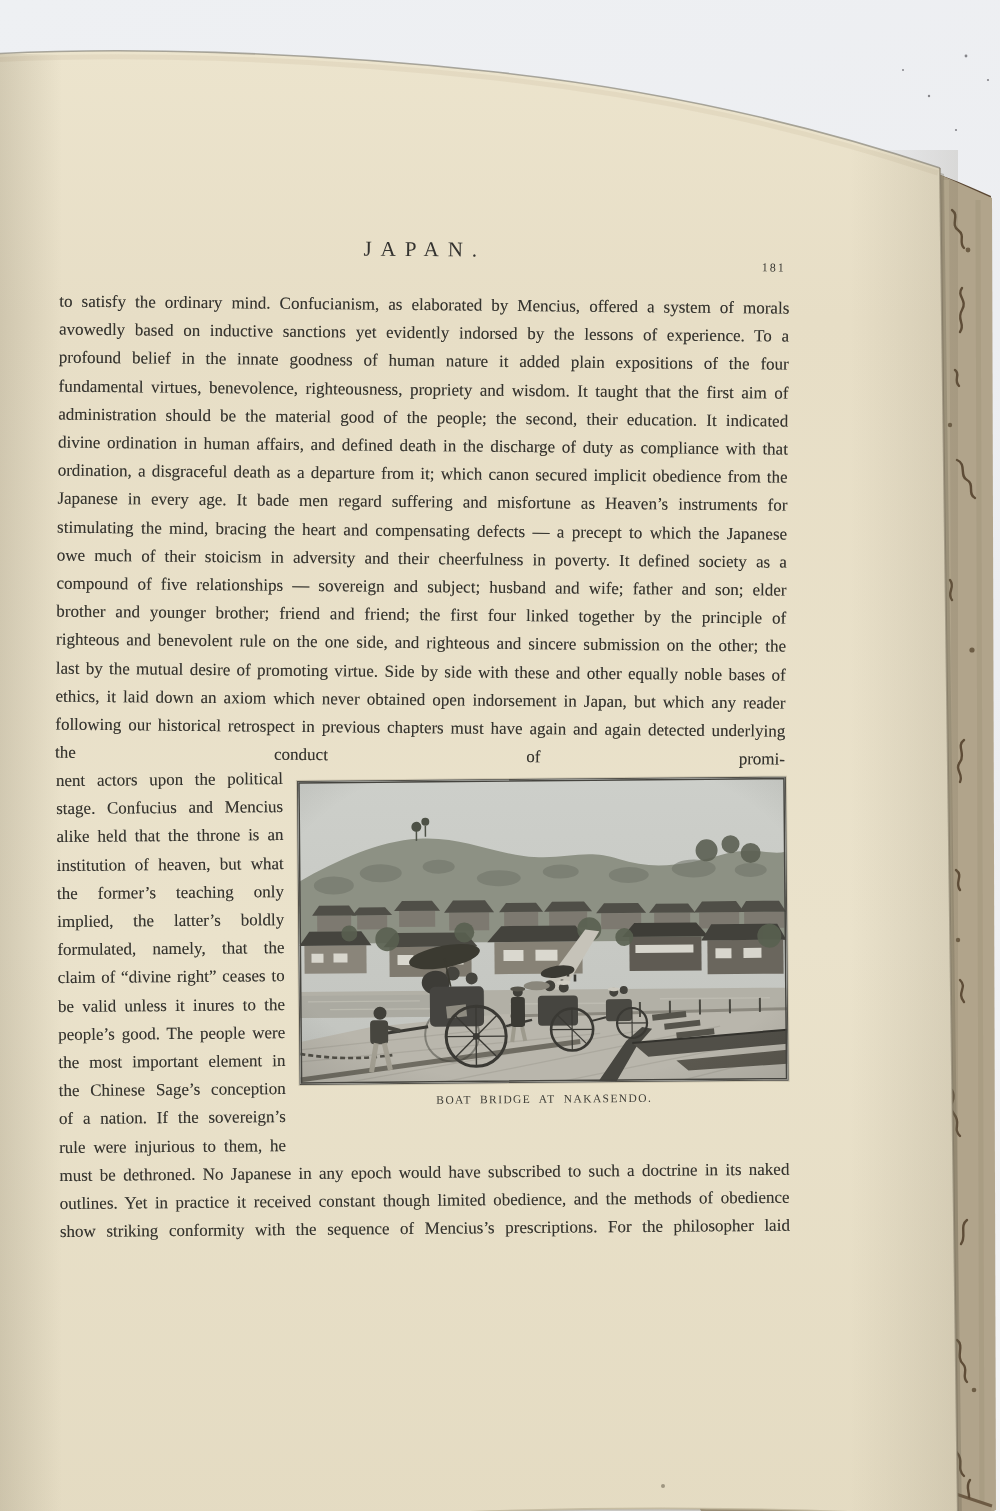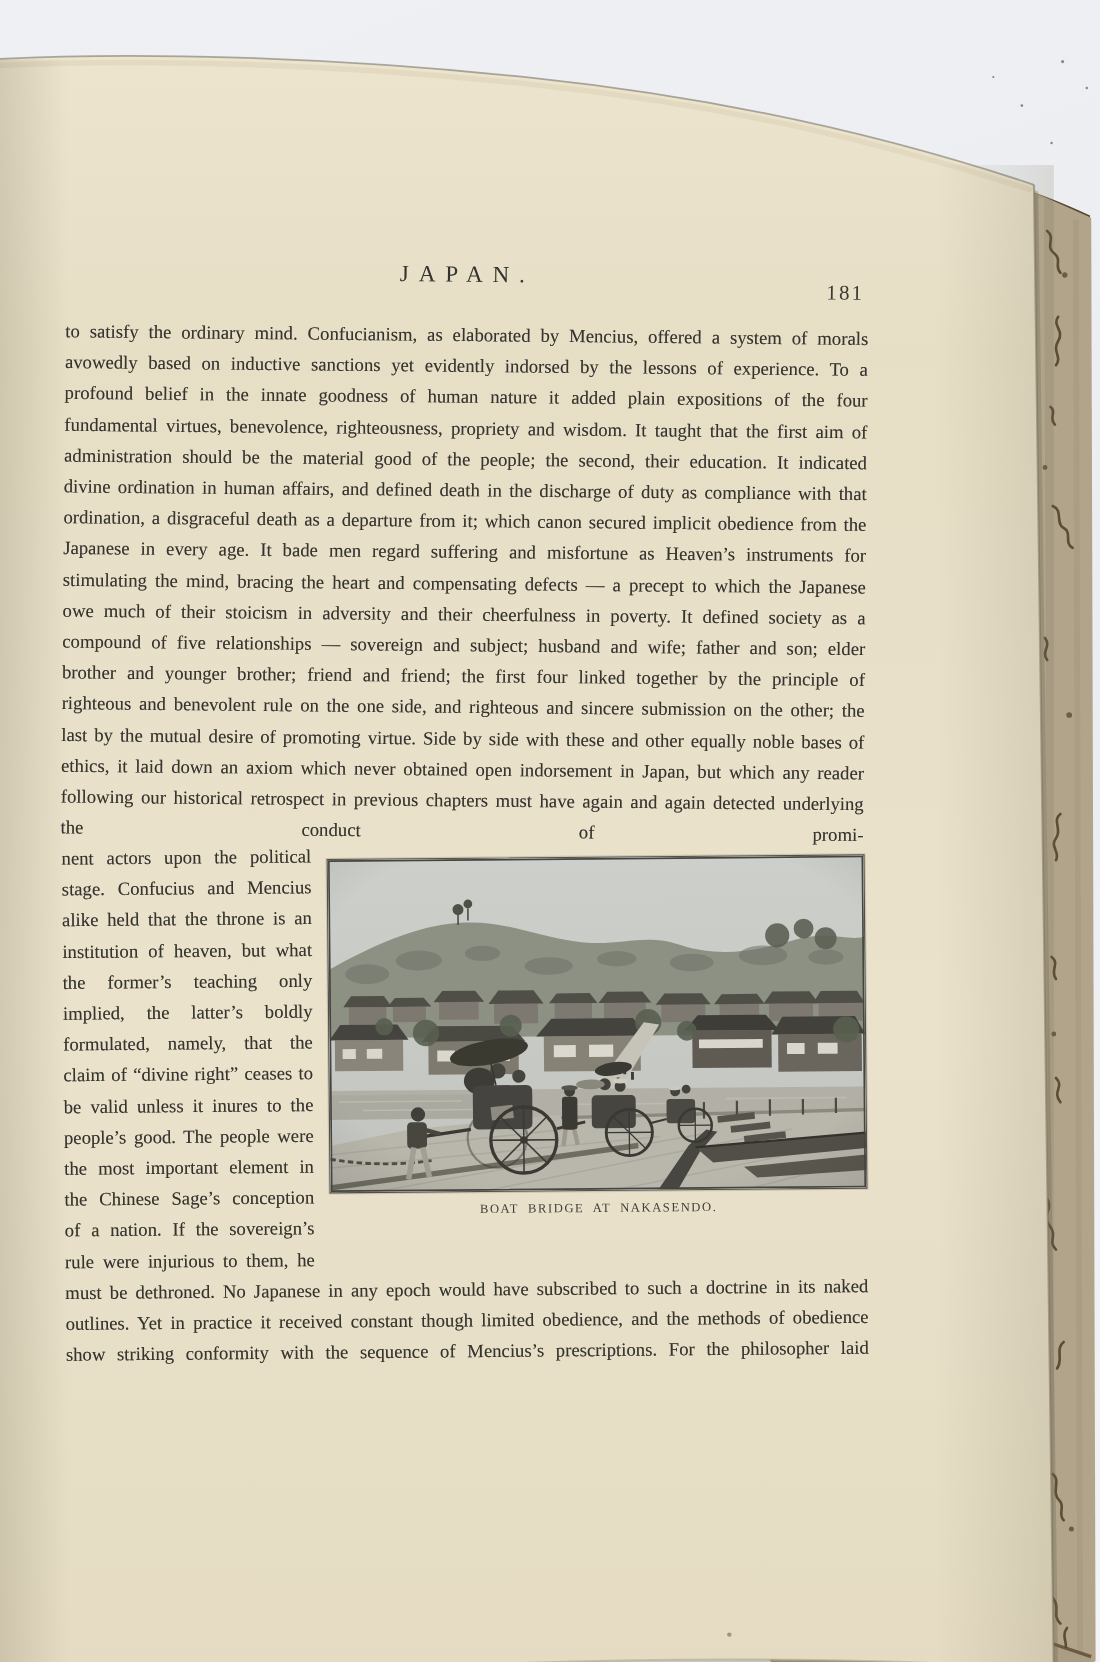--- a/index.html
+++ b/index.html
@@ -16,21 +16,21 @@
   }
   .tilt-a{transform:rotate(.55deg);transform-origin:40px 0;}
   .tilt-b{transform:rotate(-.5deg);transform-origin:left bottom;}
   .page-head{position:relative;height:44px;}
   .page-title{
     position:absolute;left:0;right:0;top:0;text-align:center;
     font-size:21px;letter-spacing:9px;color:#343330;
   }
   .page-num{
     position:absolute;right:4px;top:15px;
-    font-size:19px;letter-spacing:2px;color:#3a3934;
+    font-size:12px;letter-spacing:2px;color:#3a3934;
   }
   .body-par{
     text-align:justify;text-align-last:justify;
     word-spacing:1.5px;margin:0;
     text-shadow:0 0 .4px rgba(55,50,45,.45);
   }
   .para-a{margin-top:12px;}
   .plate{
     float:right;width:489px;margin:16px 0 46px 14px;
   }

